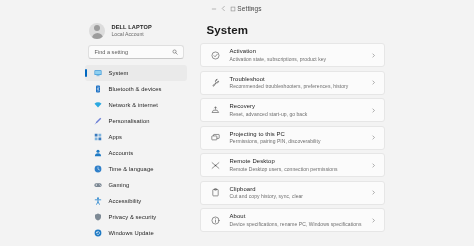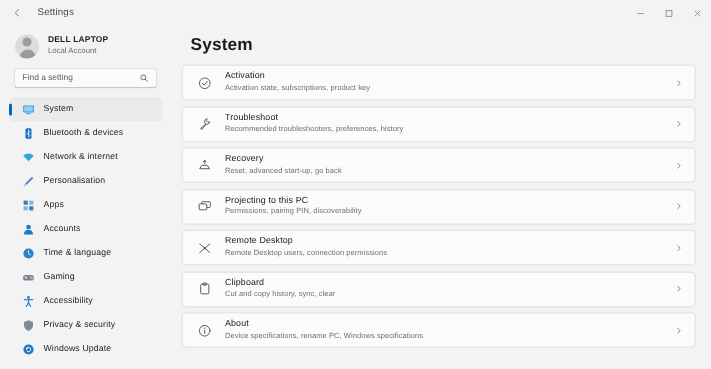--- a/index.html
+++ b/index.html
@@ -9,20 +9,21 @@
     font-family: "Liberation Sans", sans-serif;
     background: #f3f3f3;
     color: #1b1b1b;
     -webkit-font-smoothing: antialiased;
   }
   .window {
     width: 474px; height: 246px;
     display: flex; flex-direction: column;
     background: #f3f3f3;
     position: relative;
+    align-items: center;
   }
 
   
   .titlebar {
     height: 17px;
     flex: 0 0 17px;
     display: flex;
     align-items: center;
     background: #f3f3f3;
     padding-left: 5px;

